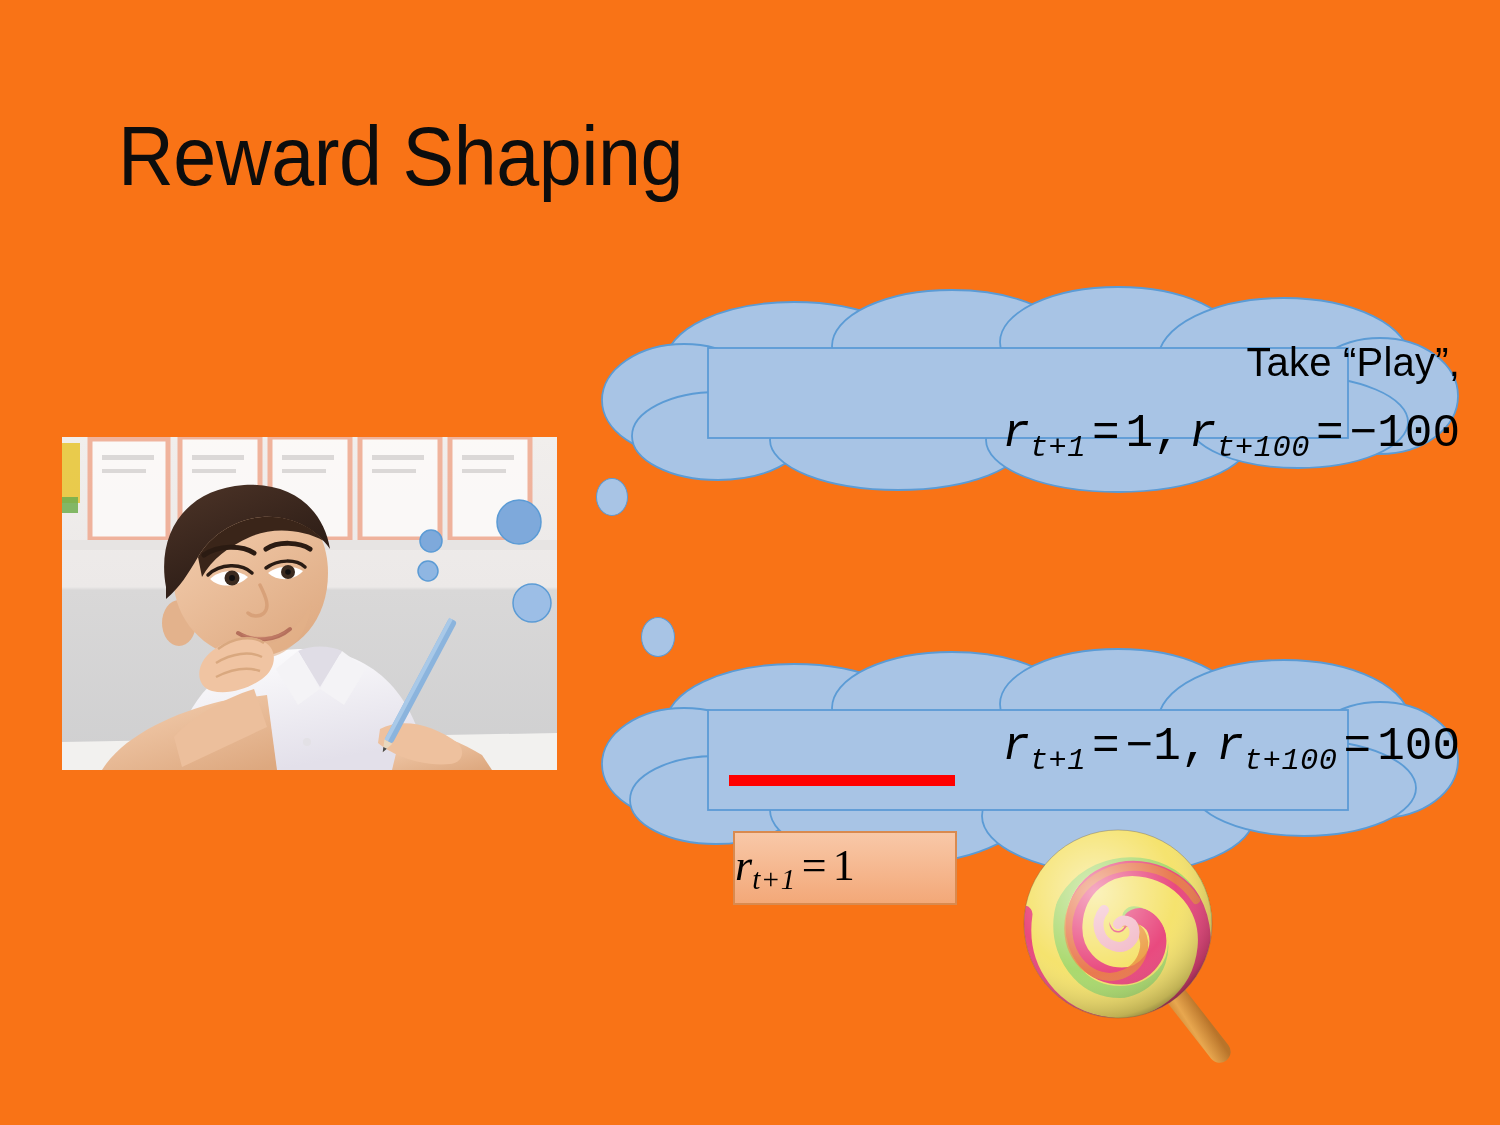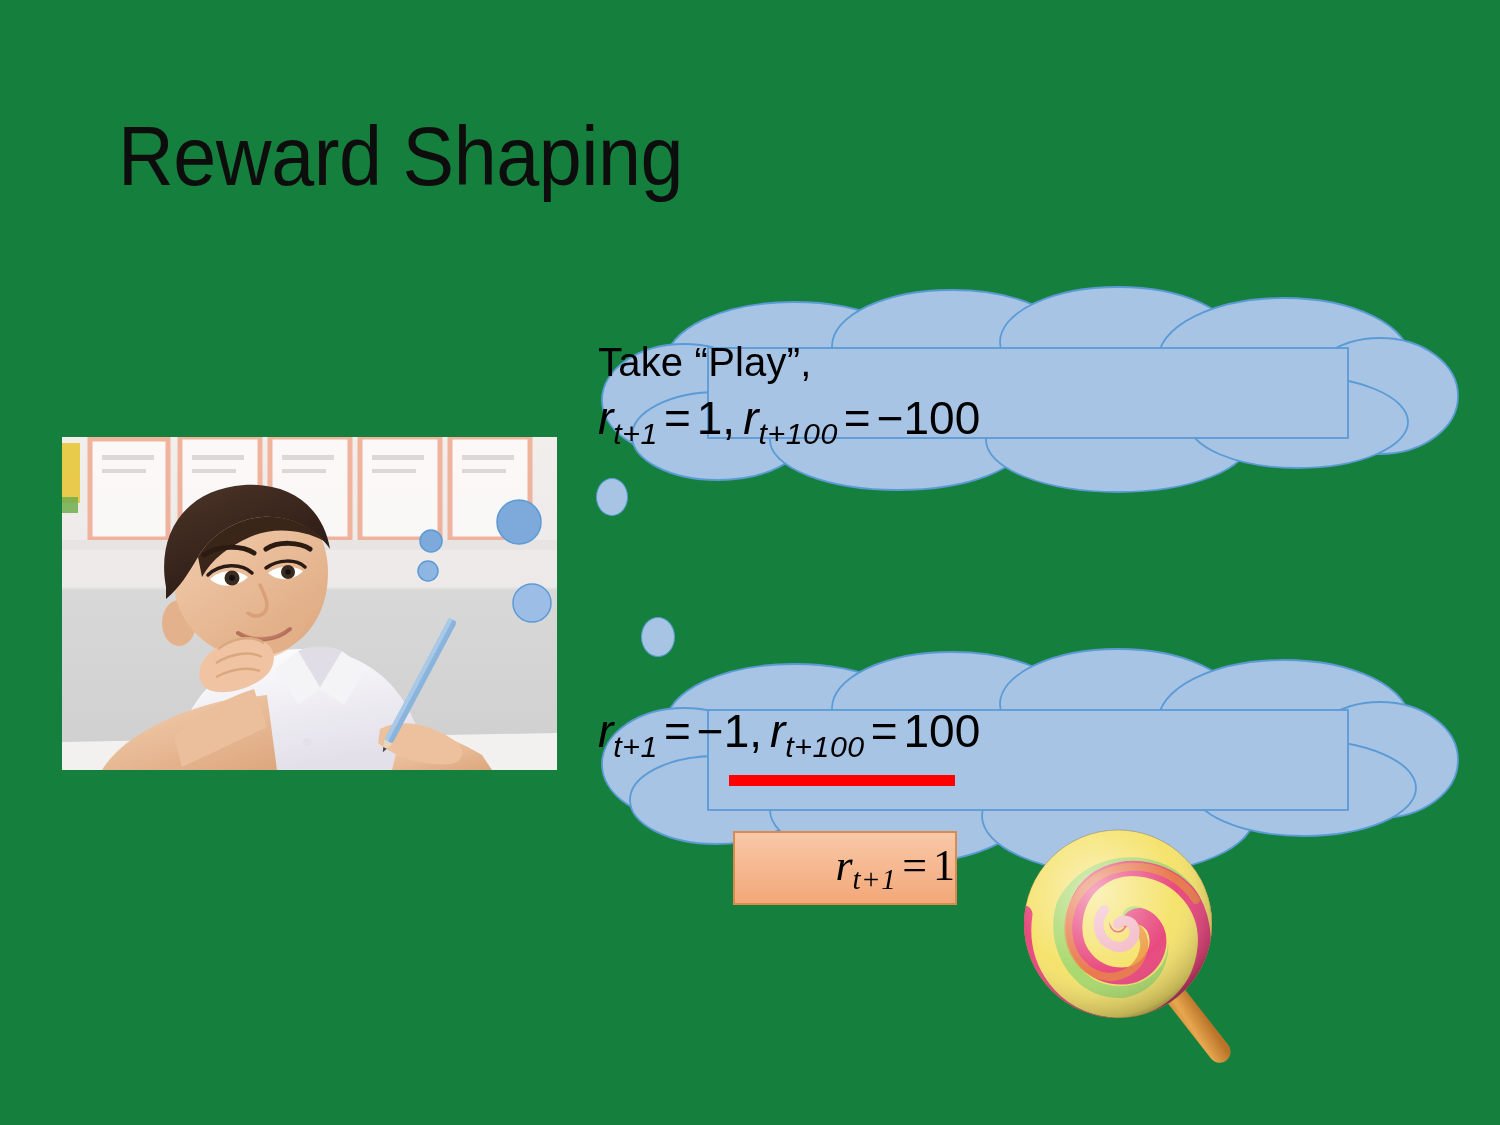--- a/index.html
+++ b/index.html
@@ -3,21 +3,21 @@
 <meta charset="utf-8">
 <style>
   html,body{margin:0;padding:0;}
   body{
     width:1500px;height:1125px;
     background:#FFFFFF;
     font-family:"Liberation Sans", sans-serif;
     overflow:hidden;
     position:relative;
   }
-  .slide{position:absolute;inset:0;background:#15803d;}
+  .slide{position:absolute;inset:0;background:#f97316;}
 
   
   .title{
     position:absolute;left:118px;top:112px;
     font-family:"Liberation Sans", sans-serif;
     font-size:84px;
     font-weight:300;
     color:#0d0d0d;
     letter-spacing:-0.5px;
     white-space:nowrap;
@@ -41,36 +41,36 @@
   .cloud-2{left:598px;top:648px;width:862px;height:240px;}
 
   .dot{position:absolute;border-radius:50%;
        background:#A8C4E5;border:1.5px solid #5B9BD5;}
   .dot-a{left:596px;top:478px;width:30px;height:36px;}
   .dot-b{left:641px;top:617px;width:32px;height:38px;}
 
   
   .cloud-text{
     position:absolute;
-    text-align:left;
+    text-align:right;
     color:#000;
     pointer-events:none;
   }
   .line-label{
     font-family:"Liberation Sans", sans-serif;
     font-size:40px;
     font-weight:400;
     letter-spacing:0.2px;
     white-space:nowrap;
   }
   .line-math{
-    font-family:Liberation Sans, sans-serif;
+    font-family:Liberation Mono, monospace;
     font-size:46px;
     white-space:nowrap;
-    margin-top:6px;
+    margin-top:23px;
   }
   .mv{font-style:italic;}
   .msub{font-size:0.66em;font-style:italic;vertical-align:-0.32em;letter-spacing:0.5px;}
   .mop{font-style:normal;padding:0 6px;}
   .mnum{font-style:normal;}
 
   .text-1{left:598px;top:340px;width:862px;}
   .text-2{left:598px;top:698px;width:862px;}
 
   
@@ -81,21 +81,21 @@
 
   
   .hl-box{
     position:absolute;left:733px;top:831px;width:224px;height:74px;
     background:linear-gradient(180deg,#F8C8A8 0%,#F3A878 100%);
     border:2px solid #D98A4F;
     box-sizing:border-box;
   }
   .hl-box .hl-math{
     position:absolute;left:0;right:0;top:50%;transform:translateY(-50%);
-    text-align:right;
+    text-align:left;
     font-family:"Liberation Serif", serif;
     font-size:44px;
     color:#000;
     white-space:nowrap;
   }
 
   
   .lolly{position:absolute;left:1022px;top:826px;width:268px;height:248px;}
   .lolly svg{display:block;width:100%;height:100%;overflow:visible;}
 </style>

